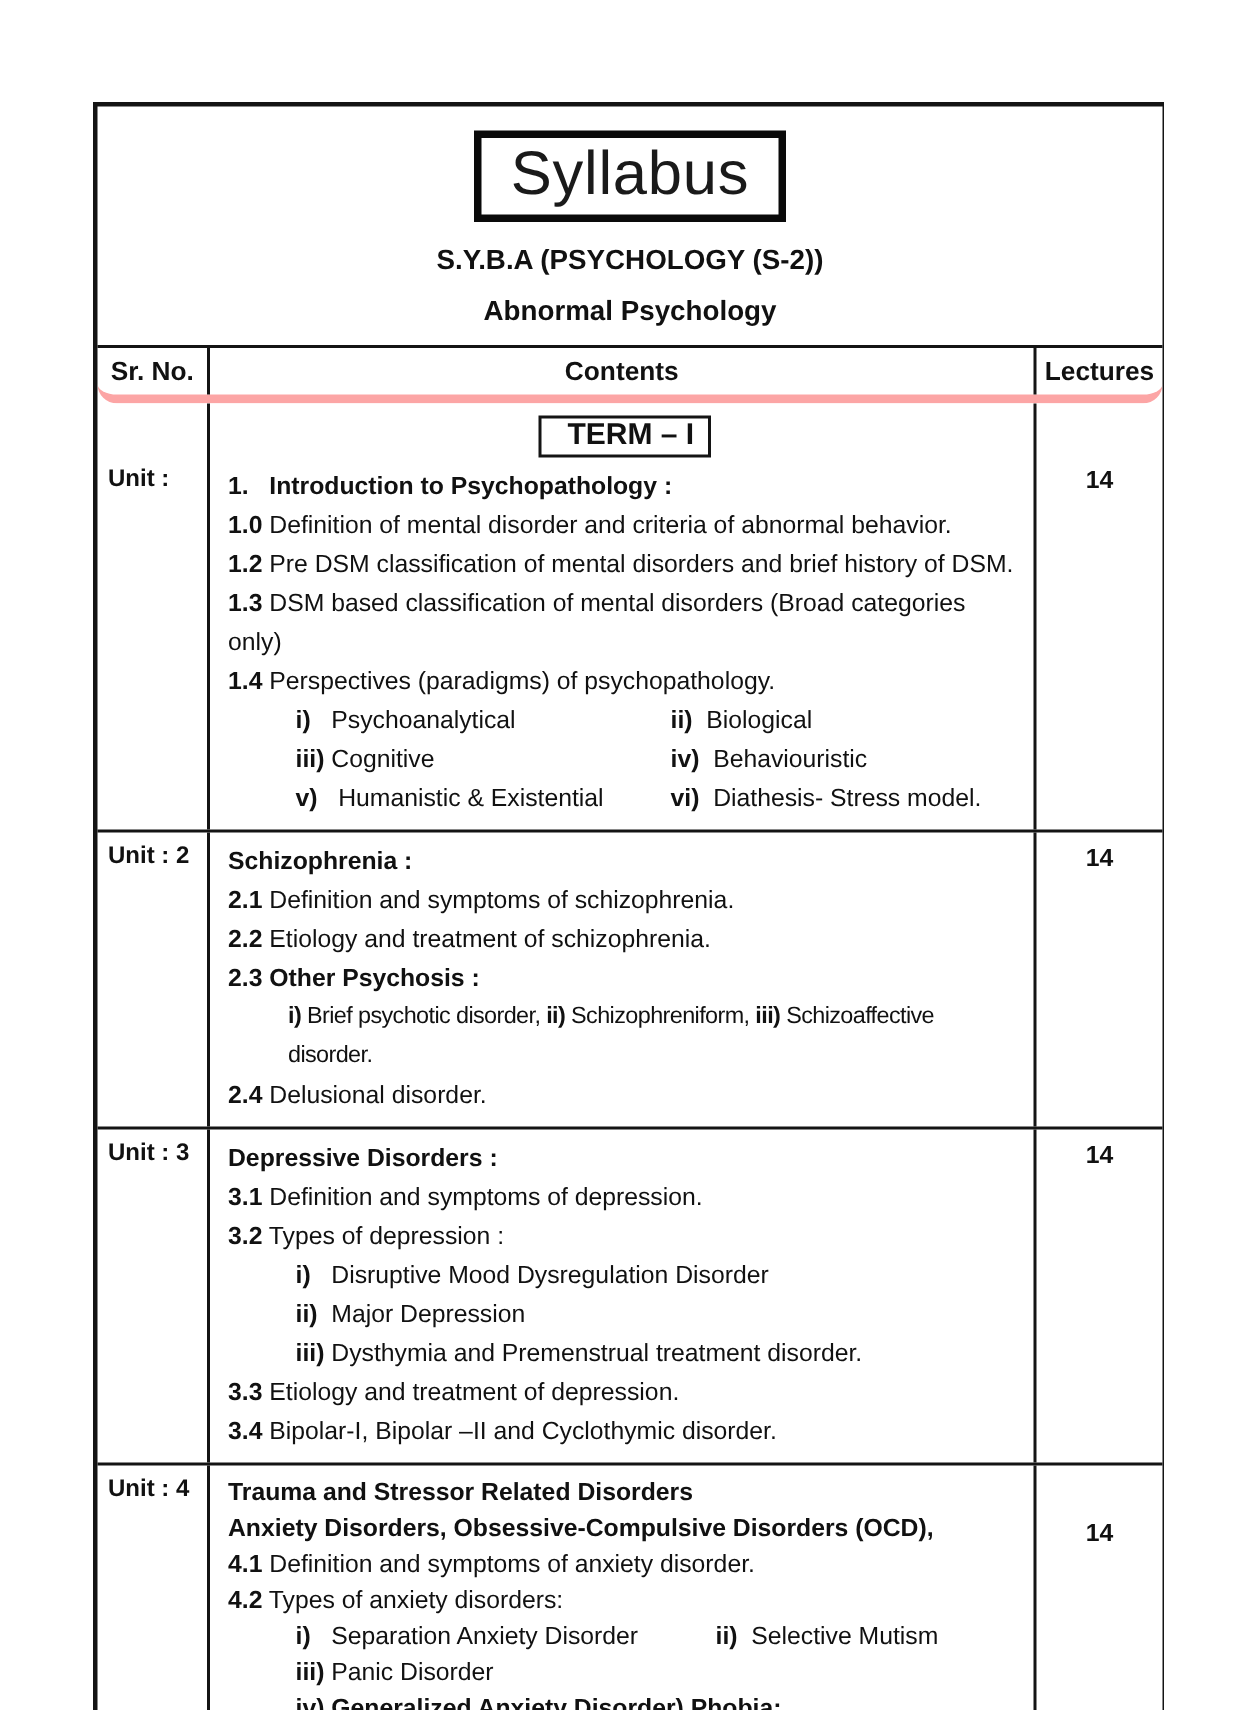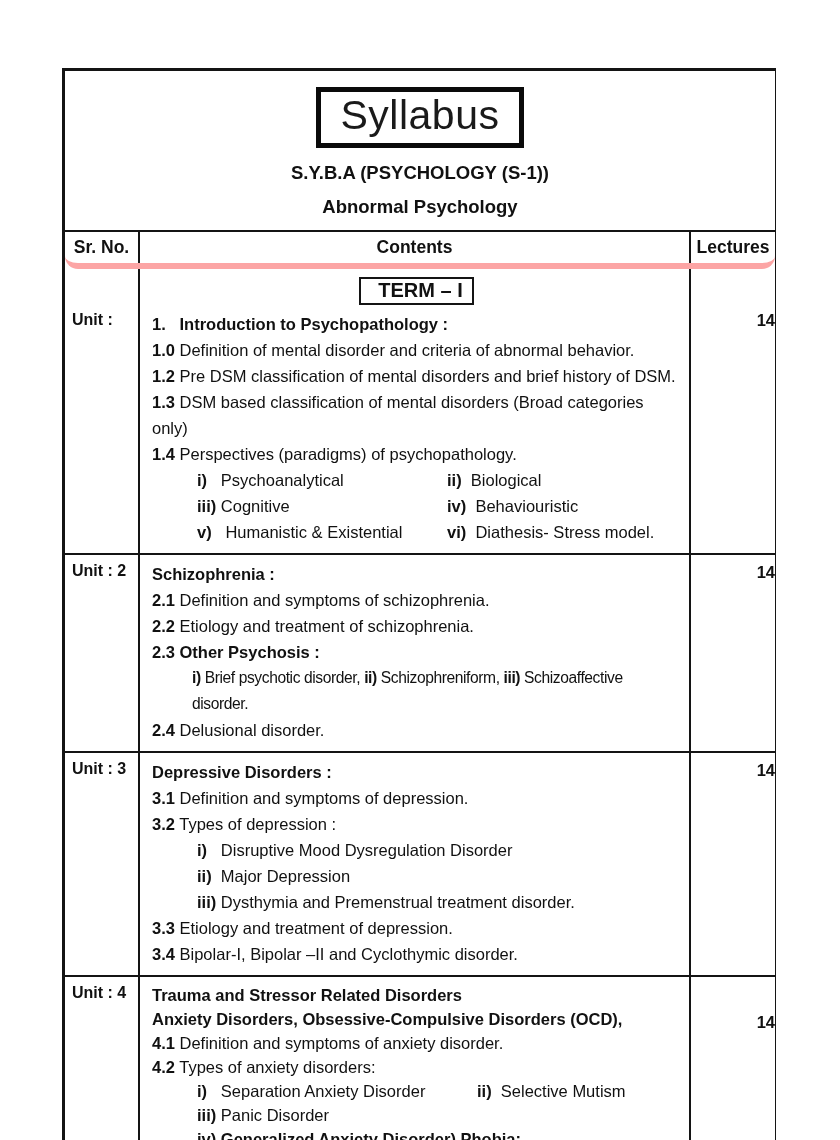--- a/index.html
+++ b/index.html
@@ -20,21 +20,21 @@
   .hcell { font-weight:bold; font-size:17.5px; text-align:center; padding:5px 2px; border-right:2px solid #141414; }
   .hcell:last-child { border-right:none; }
 
   
   .unit-row { border-bottom:2px solid #141414; }
   .unit-row:last-child { border-bottom:none; }
   .cell { border-right:2px solid #141414; }
   .cell:last-child { border-right:none; }
   .sr { font-weight:bold; font-size:16px; padding:7px 2px 4px 7px; white-space:nowrap; }
   .contents { padding:6px 8px 8px 12px; font-size:16.5px; }
-  .lect { font-weight:bold; font-size:16.5px; text-align:right; padding-top:8px;border-radius:29px; }
+  .lect { font-weight:bold; font-size:16.5px; text-align:center; padding-top:8px;border-radius:29px; }
 
   .u1 .sr { padding-top:42px; }
   .u1 .lect { padding-top:42px; }
   .u4 .lect { padding-top:36px; }
 
   .term-wrap { text-align:center; margin:2px 0 6px 0; }
   .term-box { display:inline-block; border:2px solid #141414; font-weight:bold; font-size:20px; padding:0 9px 1px 17px; }
 
   .line { line-height:26px; min-height:26px; white-space:pre-wrap; }
   .u4 .line { line-height:24px; min-height:24px; }
@@ -45,21 +45,21 @@
   .b { font-weight:bold; }
 </style>
 </head>
 <body>
 
 <div class="page">
   <div class="doc-table">
 
     <div class="title-area">
       <div class="title-box">Syllabus</div>
-      <div class="subtitle">S.Y.B.A (PSYCHOLOGY (S-1))</div>
+      <div class="subtitle">S.Y.B.A (PSYCHOLOGY (S-2))</div>
       <div class="subtitle second">Abnormal Psychology</div>
     </div>
 
     <div class="grid-row header-row">
       <div class="hcell">Sr. No.</div>
       <div class="hcell">Contents</div>
       <div class="hcell">Lectures</div>
     </div>
 
     <div id="units">

